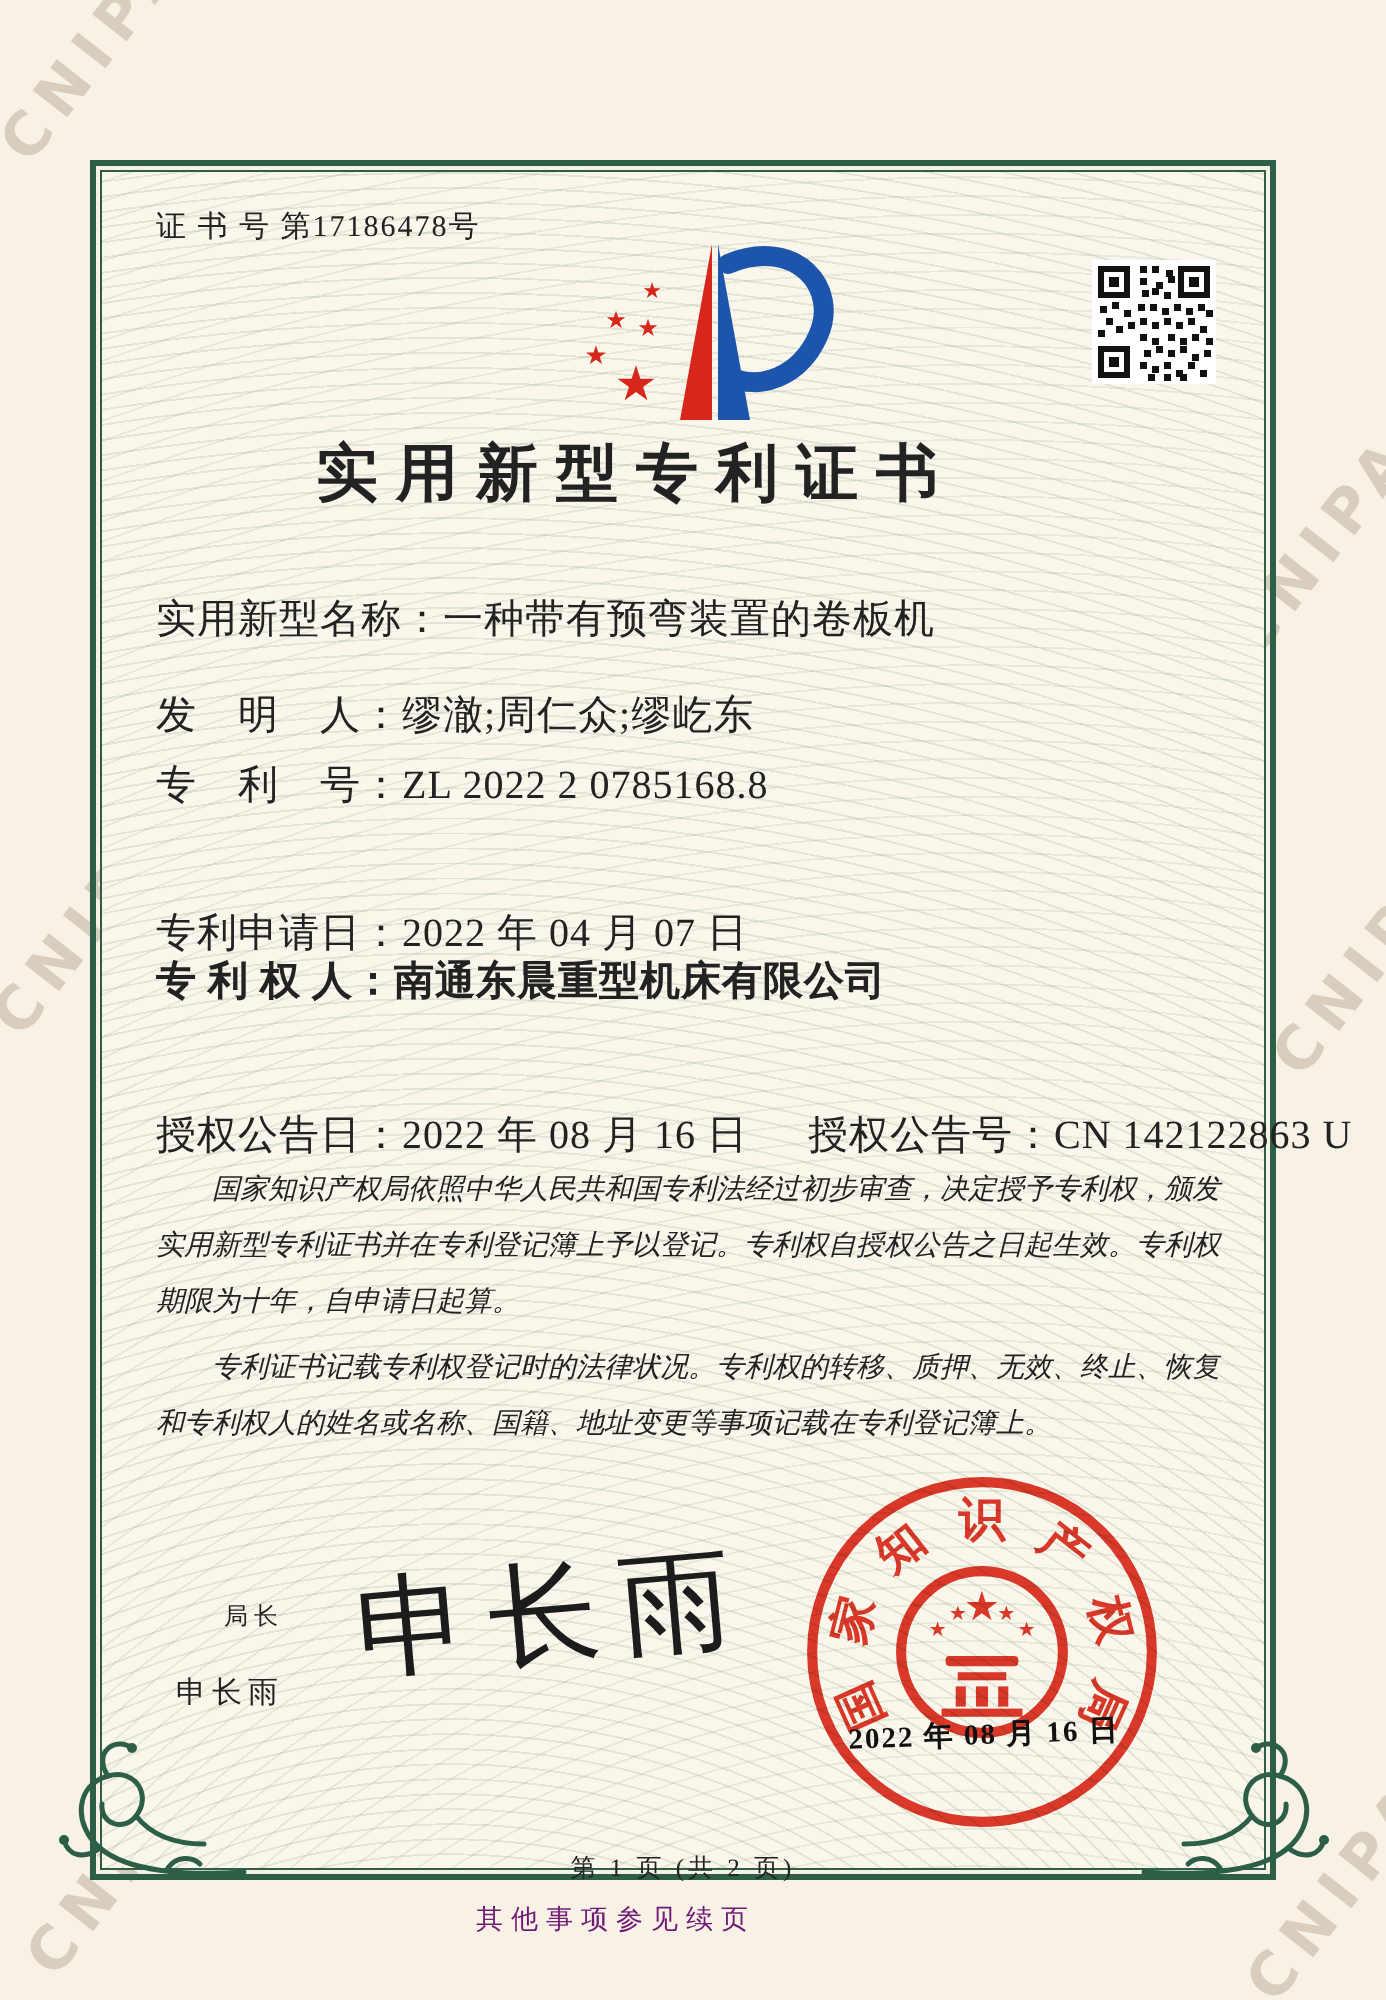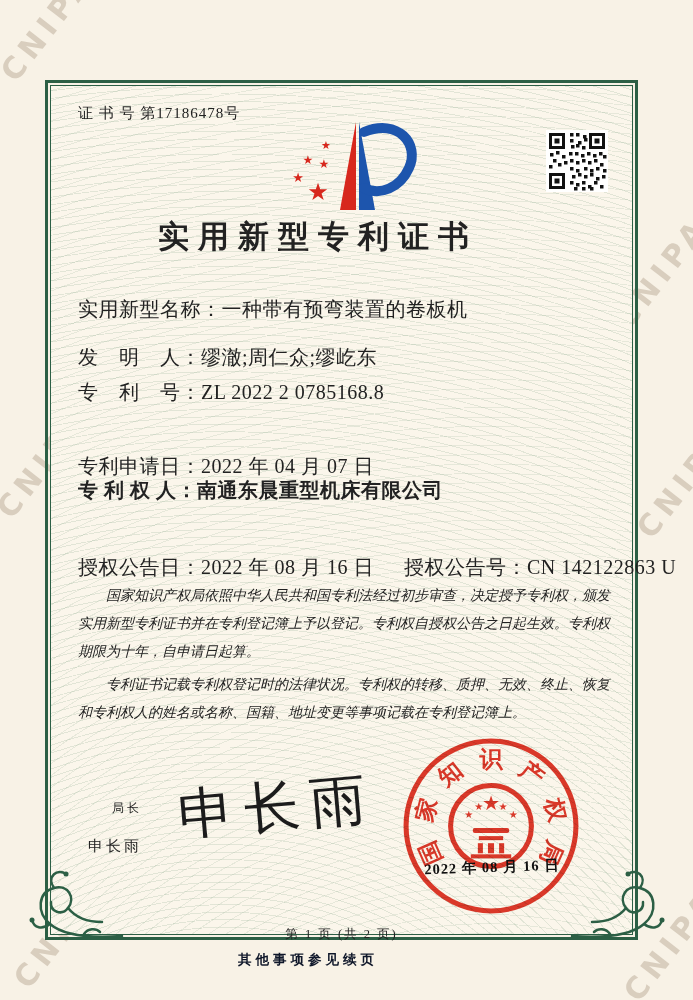--- a/index.html
+++ b/index.html
@@ -27,21 +27,21 @@
   .paras{left:78px;top:582px;width:545px;font-size:14px;line-height:28px;font-style:italic;}
   .paras p{margin:0 0 5px 0;text-indent:2em;}
   .signer-title{left:76px;top:800px;font-size:12px;letter-spacing:3px;margin-left:36px;}
   .signer-name{left:88px;top:837px;font-size:15px;letter-spacing:3px;}
   .signature{left:178px;top:770px;font-size:56px;letter-spacing:10px;transform:rotate(-5deg);
       color:#1c1c1c;font-family:"DejaVu Serif",serif;}
   .seal{left:400px;top:735px;mix-blend-mode:multiply;opacity:.93;}
   .seal-date{left:412px;top:858px;width:160px;text-align:center;font-size:14.5px;font-weight:bold;
       transform:rotate(-2deg);letter-spacing:1px;color:#111;}
   .page-no{left:45px;top:906px;width:593px;text-align:center;font-size:12.5px;letter-spacing:2px;margin-top:20px;}
-  .footer-note{left:0;top:951px;width:616px;text-align:center;font-size:13.5px;letter-spacing:4px;color:#0f172a;font-weight:bold;}
+  .footer-note{left:0;top:951px;width:616px;text-align:center;font-size:13.5px;letter-spacing:4px;color:#701a75;}
   .fl{z-index:4;}
   .fl-left{left:24px;top:866px;}
   .fl-right{left:570px;top:866px;transform:scaleX(-1);}
 </style>
 </head>
 <body>
 
 <div class="page">
 
   <span class="wm" style="left:-18px;top:8px;">CNIPA</span>

